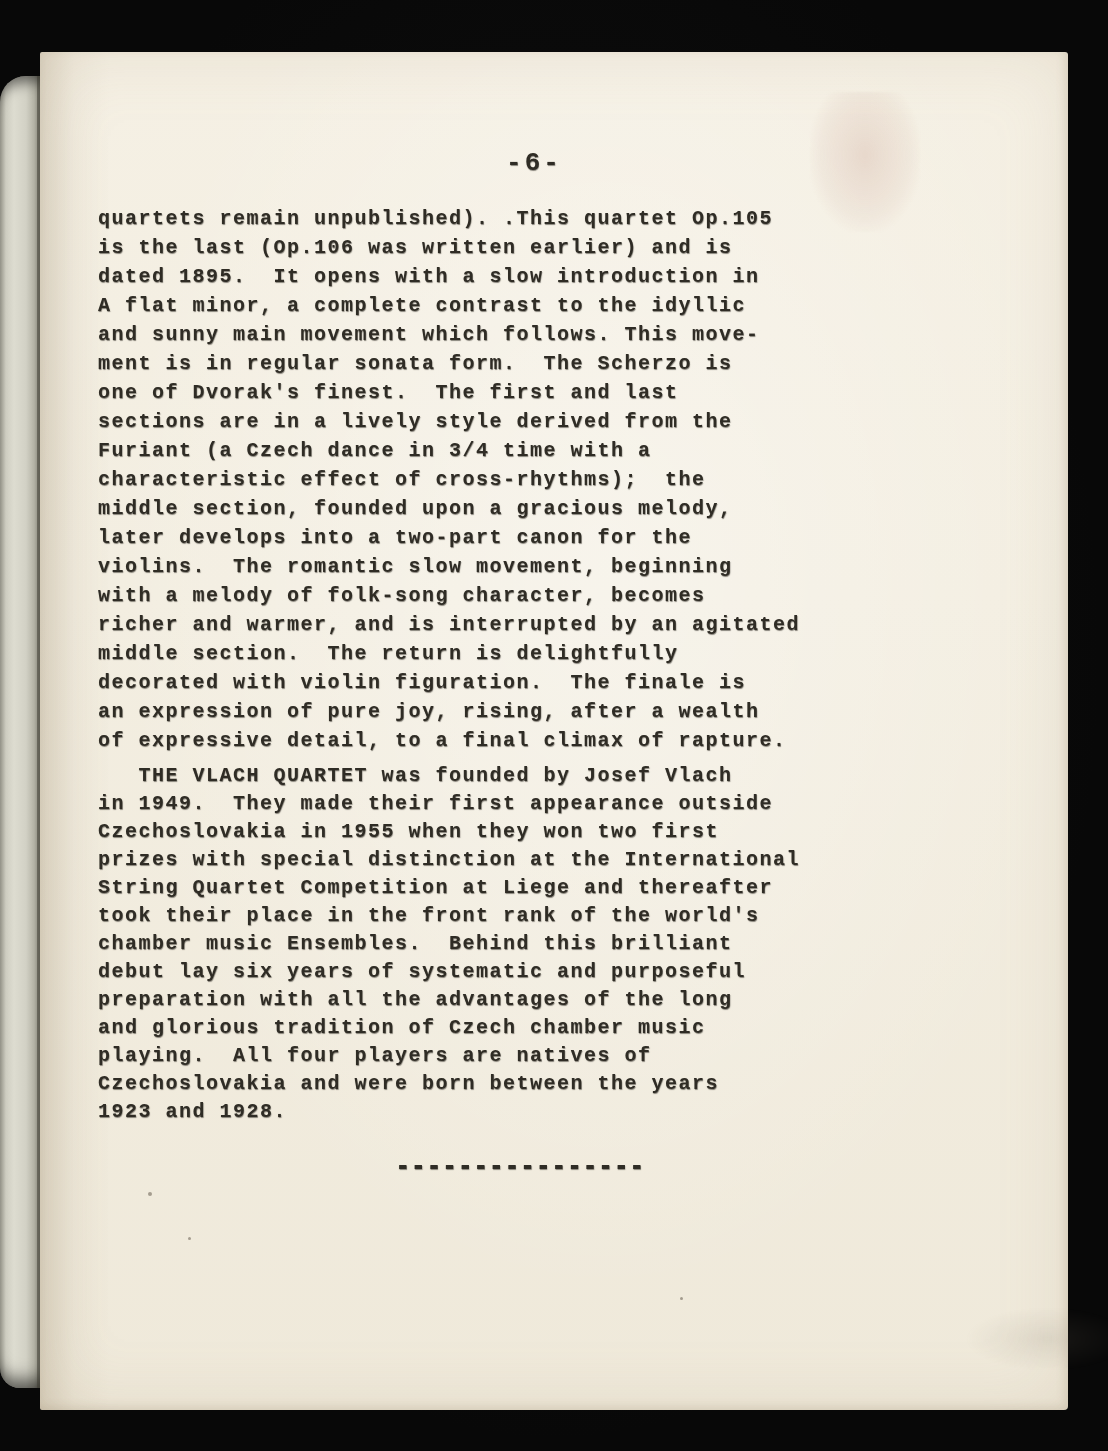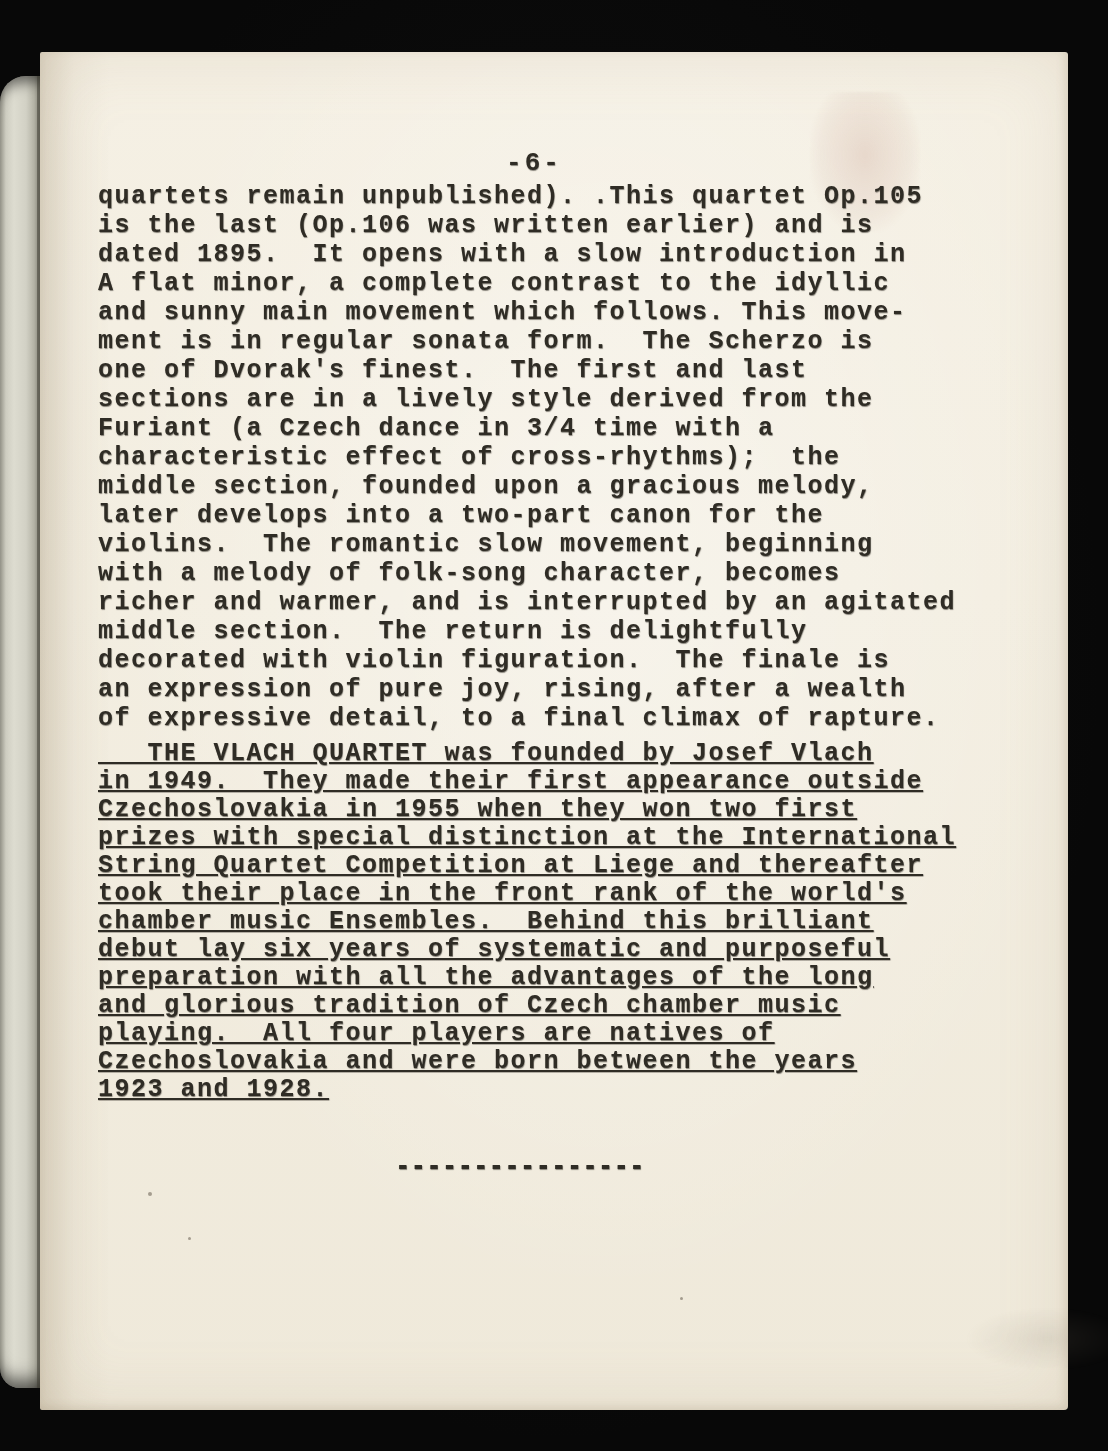--- a/index.html
+++ b/index.html
@@ -63,25 +63,26 @@
     top: 96px; left: 0;
     width: 988px;
     text-align: center;
     font-size: 26px;
     letter-spacing: 3px;
   }
   .para {
     position: absolute;
     left: 58px;
     white-space: pre;
-    font-size: 25px;
+    font-size: 20px;
     letter-spacing: 1.5px;
+    margin-top: 22px;
   }
   .para1 { top: 130px; line-height: 29px; }
-  .para2 { top: 688px; line-height: 28px; text-decoration: underline; }
+  .para2 { top: 688px; line-height: 28px; }
   .separator {
     position: absolute;
     left: 355px; top: 1100px;
     font-size: 26px;
     letter-spacing: 0;
     transform: scaleY(1.25);
   }
   .smudge {
     position: absolute;
     pointer-events: none;

